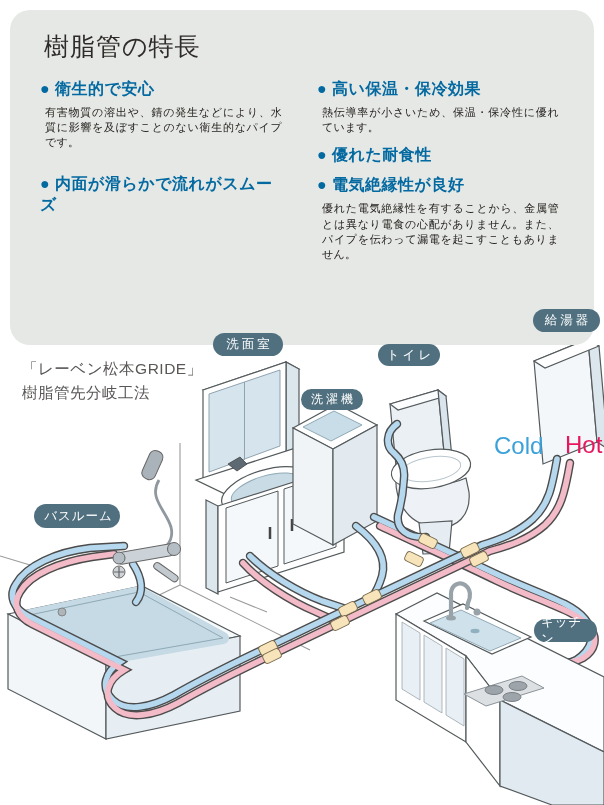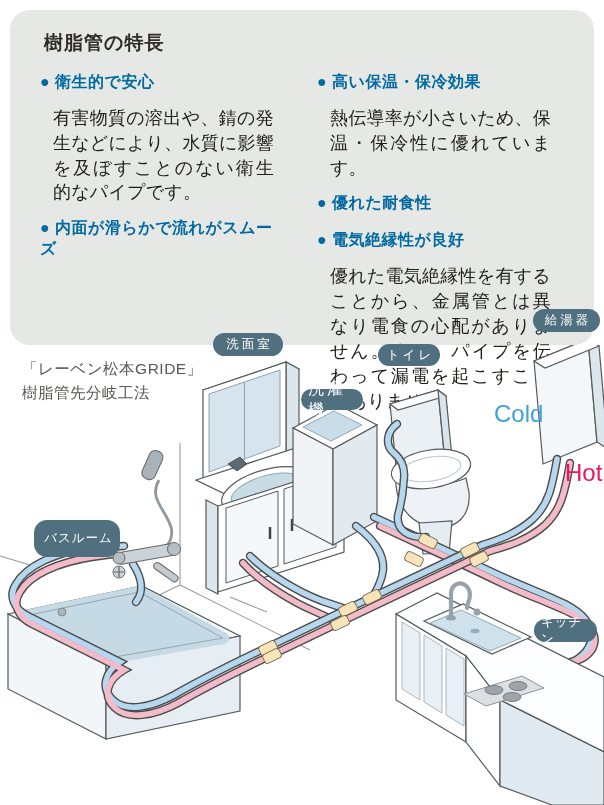--- a/index.html
+++ b/index.html
@@ -1,54 +1,54 @@
 <!DOCTYPE html>
 <html><head>
 <meta charset="utf-8">
 <style>
   html,body{margin:0;padding:0;background:#fff;}
   #stage{position:relative;width:604px;height:805px;background:#ffffff;overflow:hidden;
          font-family:"Liberation Sans",sans-serif;}
   
   .panel{position:absolute;left:10px;top:10px;width:584px;height:335px;background:#e5e8e5;
          border-radius:20px;box-sizing:border-box;padding:20px 26px 14px 26px;}
-  .panel-title{font-size:19px;font-weight:bold;color:#2f2b28;letter-spacing:1px;margin:0 0 6px 8px;}
+  .panel-title{font-size:25px;font-weight:normal;color:#2f2b28;letter-spacing:1px;margin:0 0 6px 8px;}
   .cols{display:flex;gap:22px;}
   .col{flex:1;min-width:0;padding:0 4px;}
   .feat-h{font-size:16px;font-weight:bold;color:#0369a1;margin:10px 0 3px 0;letter-spacing:0.5px;}
-  .feat-b{font-family:"Liberation Serif","DejaVu Serif",serif;font-size:18px;line-height:1.38;
-          color:#211d1a;margin:13px;text-align:justify;letter-spacing:0.2px;}
+  .feat-b{font-family:"Liberation Serif","DejaVu Serif",serif;font-size:11px;line-height:1.38;
+          color:#211d1a;margin:5px;text-align:justify;letter-spacing:0.2px;}
   
   #art{position:absolute;left:0;top:345px;width:604px;height:460px;}
   .caption{position:absolute;left:22px;top:357px;width:192px;
            font-size:15.5px;color:#5a5755;line-height:1.55;letter-spacing:0.5px;}
   .badge{position:absolute;background:#50707f;color:#fff;border-radius:13px;
          font-size:12.5px;font-weight:normal;letter-spacing:3px;display:flex;
          align-items:center;justify-content:center;box-sizing:border-box;padding:0 4px 0 7px;}
-  .lbl-cold{position:absolute;left:494px;top:400px;font-size:24px;color:#3ba1da;font-weight:500;}
-  .lbl-hot{position:absolute;left:565px;top:459px;font-size:24px;color:#e8175d;font-weight:500;}
+  .lbl-cold{position:absolute;left:494px;top:432px;font-size:24px;color:#3ba1da;font-weight:500;}
+  .lbl-hot{position:absolute;left:565px;top:431px;font-size:24px;color:#e8175d;font-weight:500;}
 </style>
 </head>
 <body>
 
 <div id="stage">
 
   <div class="panel">
     <div class="panel-title">樹脂管の特長</div>
     <div class="cols">
       <div class="col">
         <p class="feat-h">● 衛生的で安心</p>
         <p class="feat-b">有害物質の溶出や、錆の発生などにより、水質に影響を及ぼすことのない衛生的なパイプです。</p>
-        <p class="feat-h" style="margin-top:10px">● 内面が滑らかで流れがスムーズ</p>
+        <p class="feat-h" style="margin-top:23px">● 内面が滑らかで流れがスムーズ</p>
       </div>
       <div class="col">
         <p class="feat-h">● 高い保温・保冷効果</p>
         <p class="feat-b">熱伝導率が小さいため、保温・保冷性に優れています。</p>
         <p class="feat-h" style="">● 優れた耐食性</p>
-        <p class="feat-h" style="margin-top:16px">● 電気絶縁性が良好</p>
+        <p class="feat-h" style="margin-top:9px">● 電気絶縁性が良好</p>
         <p class="feat-b">優れた電気絶縁性を有することから、金属管とは異なり電食の心配がありません。また、パイプを伝わって漏電を起こすこともありません。</p>
       </div>
     </div>
   </div>
 
   <svg id="art" viewBox="0 345 604 460">
 
     <g stroke="#9a9a9a" stroke-width="1.1" fill="none">
       <path d="M180,443 L180,585"></path>
       <path d="M180,585 L310,650"></path>
@@ -190,22 +190,22 @@
       <ellipse cx="512" cy="697" rx="9" ry="4.5" fill="#9da4aa" stroke="#798087" stroke-width="1"></ellipse>
     </g>
   </svg>
 
   <div class="caption">
     <div>「レーベン松本GRIDE」</div>
     <div>樹脂管先分岐工法</div>
   </div>
 
   <div class="badge" style="left:213px;top:333px;width:70px;height:23px">洗面室</div>
-  <div class="badge" style="left:301px;top:389px;width:62px;height:21px;font-size:16px">洗濯機</div>
+  <div class="badge" style="left:301px;top:389px;width:62px;height:21px;font-size:12px">洗濯機</div>
   <div class="badge" style="left:378px;top:344px;width:62px;height:22px">トイレ</div>
   <div class="badge" style="left:533px;top:309px;width:67px;height:23px">給湯器</div>
-  <div class="badge" style="left:34px;top:520px;width:86px;height:37px;letter-spacing:1px">バスルーム</div>
+  <div class="badge" style="left:34px;top:504px;width:86px;height:24px;letter-spacing:1px">バスルーム</div>
   <div class="badge" style="left:534px;top:619px;width:63px;height:23px;letter-spacing:1px">キッチン</div>
 
   <div class="lbl-cold">Cold</div>
   <div class="lbl-hot">Hot</div>
 
 </div>
 
 </body></html>

